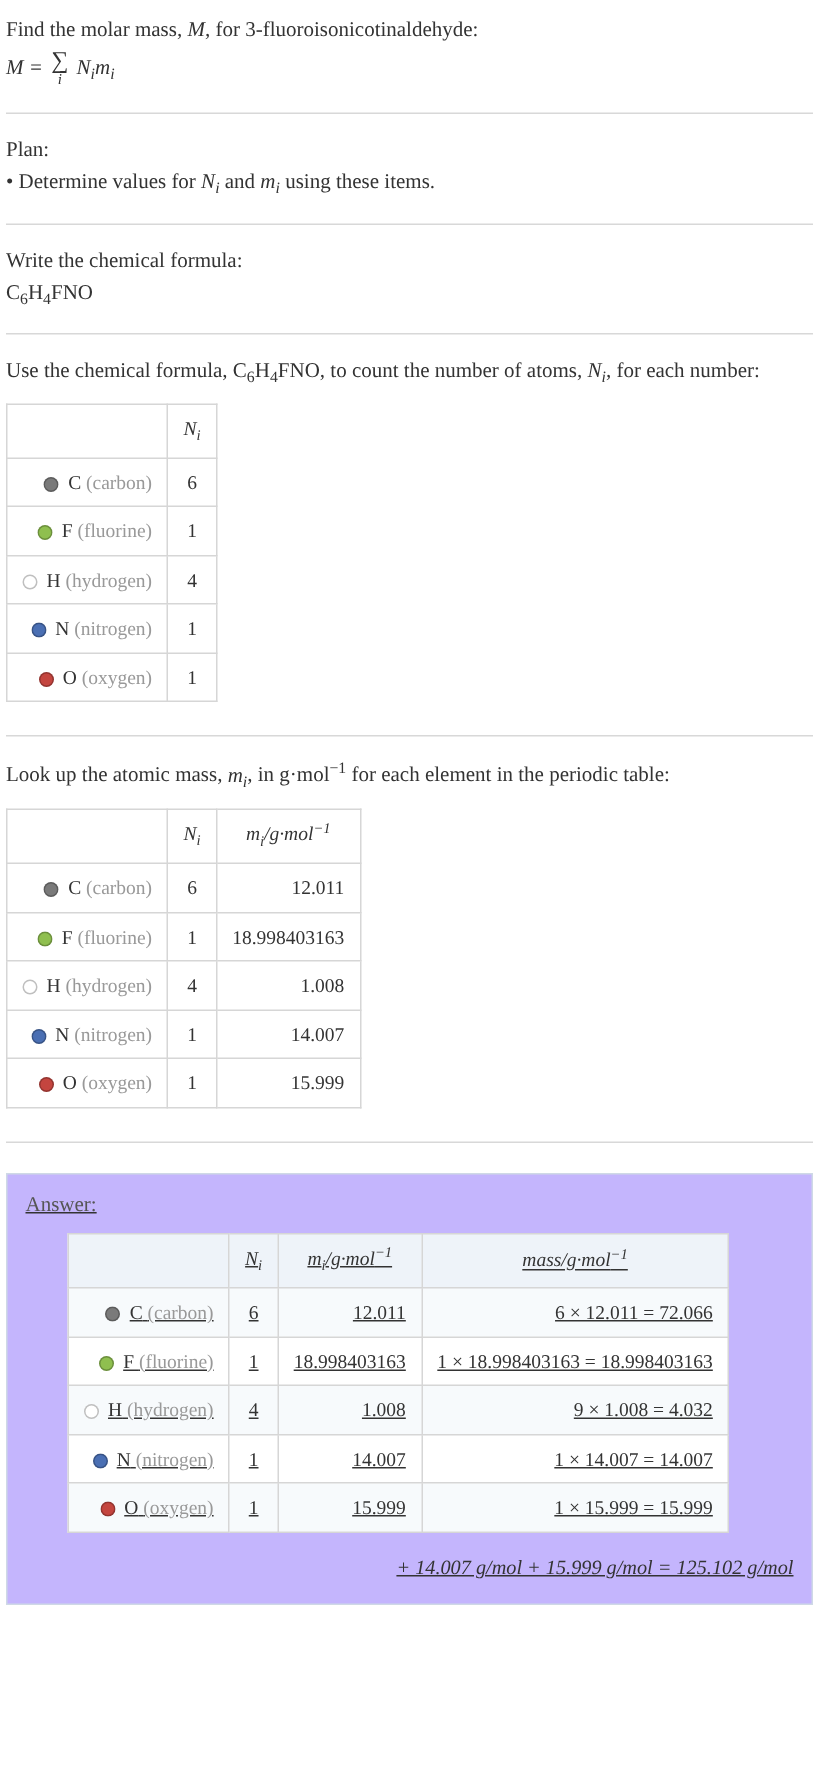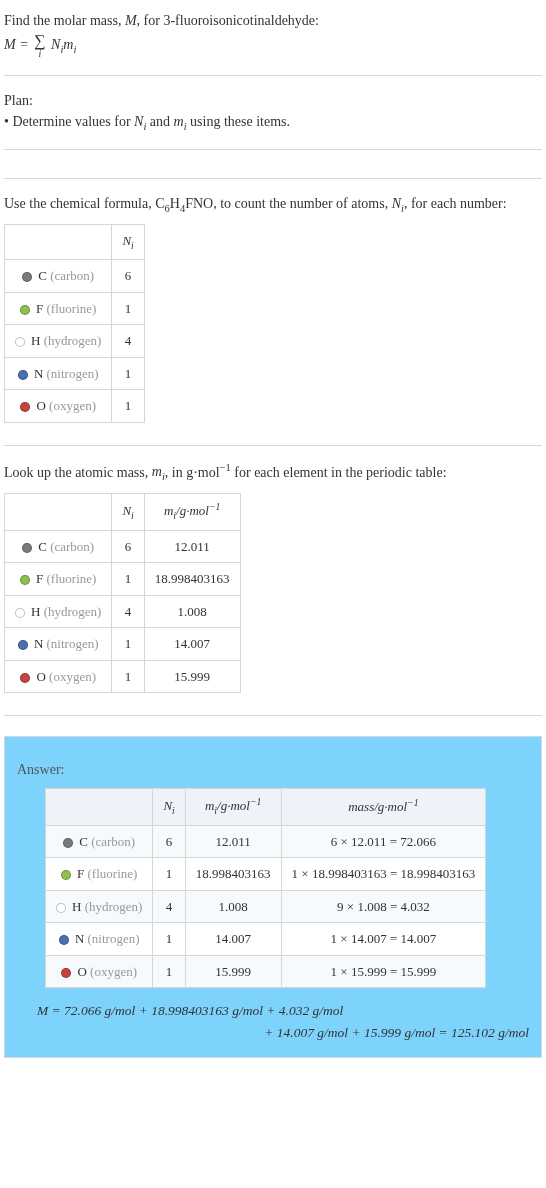--- a/index.html
+++ b/index.html
@@ -46,35 +46,36 @@
   border: 1px solid rgba(0,0,0,0.25);
 }
 table.grid {
   border-collapse: collapse;
   margin: 8px 0;
   font-size: 13px;
 }
 table.grid th, table.grid td {
   border: 1px solid #d6d6d6;
   padding: 6px 10px;
-  text-align: center;
+  text-align: right;
   vertical-align: middle;
 }
 table.grid th {
   font-weight: normal;
   font-style: italic;
   text-align: center;
   color: #333;
 }
 table.grid td.center { text-align: center; }
 .answer-box {
   border: 1px solid #cfd9e6;
-  background: #7dd3fc;
-  padding: 22px 12px 14px 12px;
+  background: #c4b5fd;
+  padding: 10px 12px 14px 12px;
   margin-top: 6px;
+  text-decoration: underline;
 }
 .answer-box .label { color: #555; margin-bottom: 6px; }
 .answer-box table.grid { background: #fff; }
 .answer-box table.grid th { background: #eef3f9; }
 .answer-box table.grid tr:nth-child(even) td { background: #f7fafc; }
 .final {
   margin: 12px 0 0 20px;
   color: #333;
   font-size: 13.5px;
   line-height: 1.6;
@@ -101,20 +102,24 @@
 
 <div class="section">
   <div>Plan:</div>
   <div>
     <span>• Determine values for </span><span class="ital"><span>N</span><sub>i</sub></span><span> and </span><span class="ital"><span>m</span><sub>i</sub></span><span> using these items.</span>
   </div>
 </div>
 <hr class="div">
 
 <div class="section">
+  <div>Write the chemical formula:</div>
+  <div class="chem">
+    <span>C</span><sub>6</sub><span>H</span><sub>4</sub><span>FNO</span>
+  </div>
 </div>
 <hr class="div">
 
 <div class="section">
   <div>
     <span>Use the chemical formula, </span><span class="chem"><span>C</span><sub>6</sub><span>H</span><sub>4</sub><span>FNO</span></span><span>, to count the number of atoms, </span><span class="ital"><span>N</span><sub>i</sub></span><span>, for each number:</span>
   </div>
   <table class="grid">
     <tbody>
         <tr>
@@ -225,17 +230,16 @@
           </tr>
       <tr>
             <td><span class="dot" style="background:#c4453f;"></span><span>O</span> <span class="muted">(oxygen)</span></td>
             <td class="center">1</td>
             <td>15.999</td>
             <td>1 × 15.999 = 15.999</td>
           </tr>
     </tbody>
       </table>
     <div class="final">
-      <span class="ital">M = 72.066 g/mol + 18.998403163 g/mol + 4.032 g/mol</span>
       <span class="indent ital">+ 14.007 g/mol + 15.999 g/mol = 125.102 g/mol</span>
     </div>
   </div>
 </div>
 
 </body></html>

